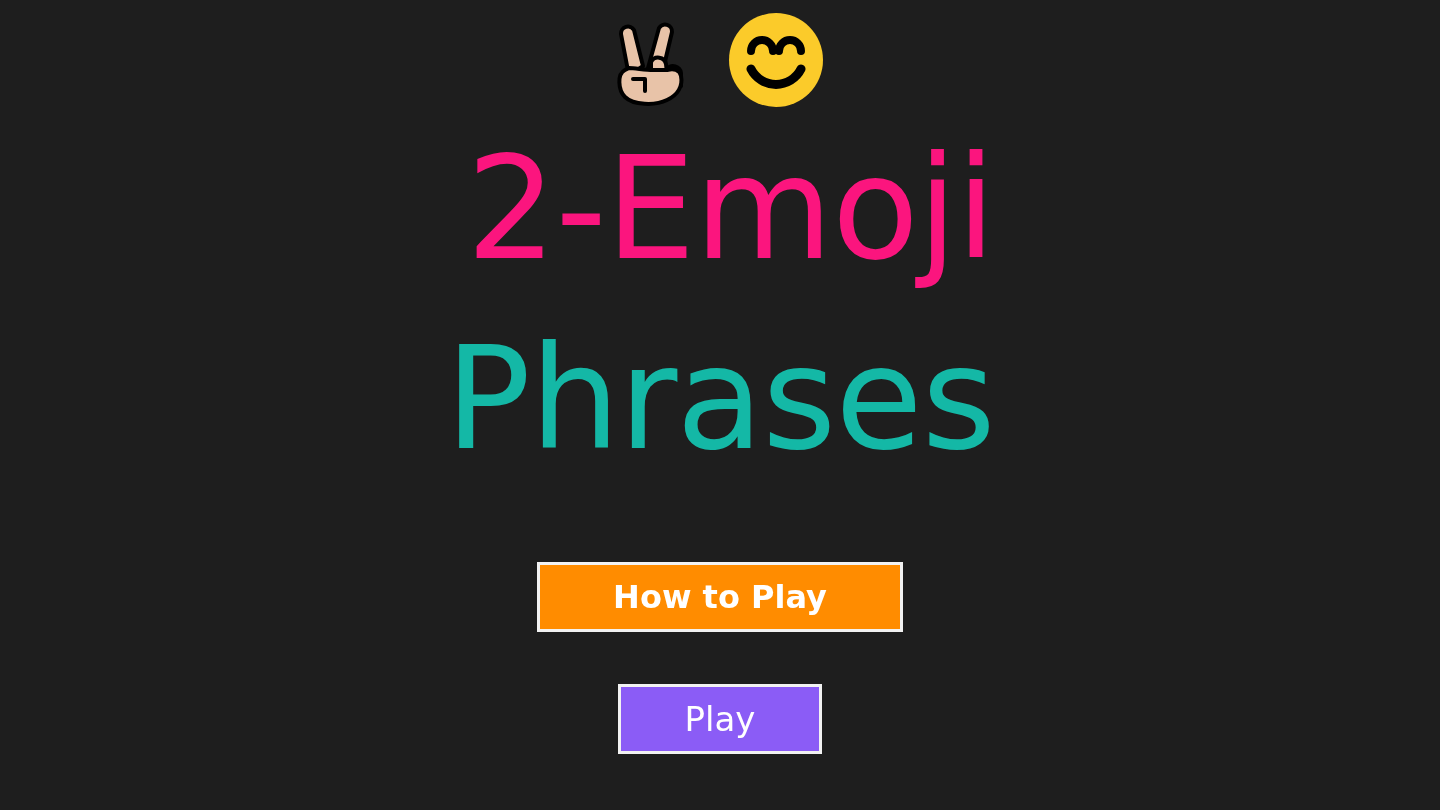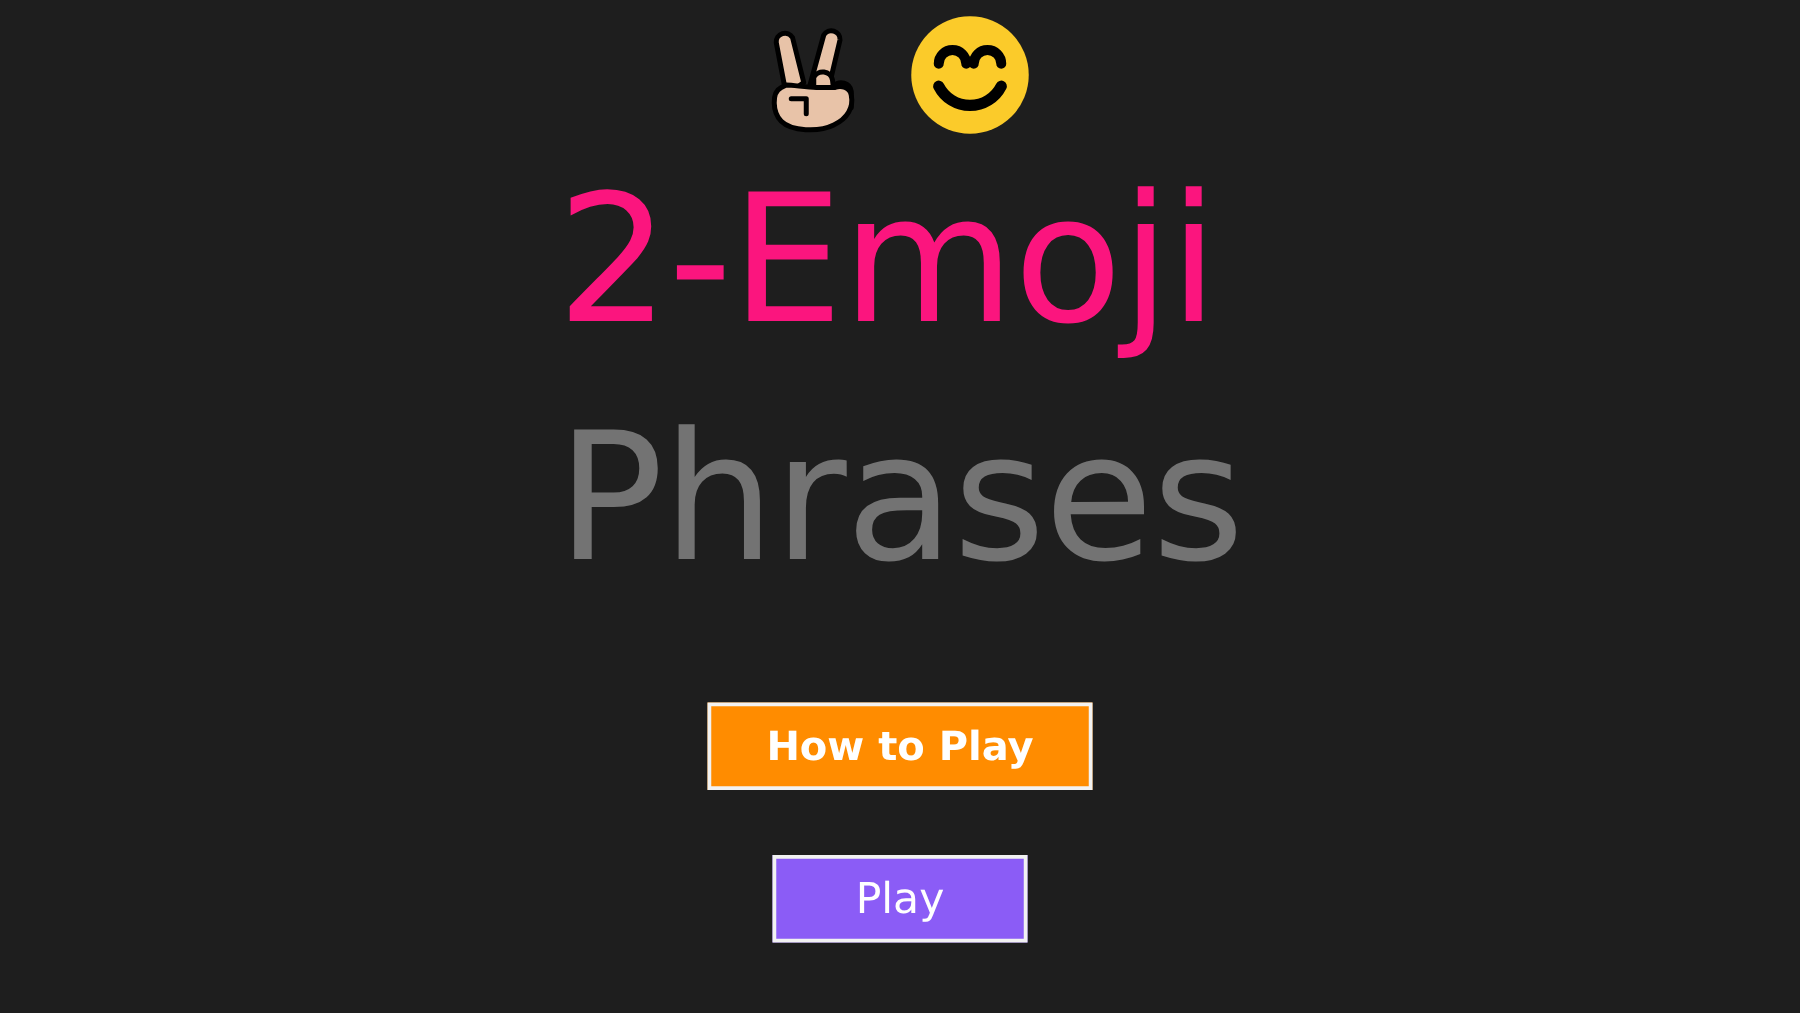--- a/index.html
+++ b/index.html
@@ -35,38 +35,38 @@
   }
 
   .emoji {
     display: block;
     line-height: 0;
   }
 
   
   .title-block {
     margin-top: 22px;
-    text-align: left;
+    text-align: right;
     line-height: 1.0;
   }
 
   .title-line {
     display: block;
     font-family: "DejaVu Sans", "Liberation Sans", sans-serif;
     font-weight: 400;
     font-size: 142px;
     letter-spacing: -1px;
   }
 
   .title-line-1 {
     color: #fb157e;
   }
 
   .title-line-2 {
-    color: #737373;
+    color: #14b8a6;
     margin-top: 48px;
   }
 
   
   .buttons {
     margin-top: 92px;
     display: flex;
     flex-direction: column;
     align-items: center;
   }
@@ -78,21 +78,21 @@
     color: #ffffff;
     border: 3px solid #f2f2f2;
     box-sizing: border-box;
     cursor: pointer;
     font-family: "DejaVu Sans", "Liberation Sans", sans-serif;
     padding: 0;
     outline: none;
   }
 
   .btn-howto {
-    width: 308px;
+    width: 366px;
     height: 70px;
     background: #ff8c00;
     font-size: 32px;
     font-weight: bold;
   }
 
   .btn-play {
     width: 204px;
     height: 70px;
     background: #8b5cf6;

